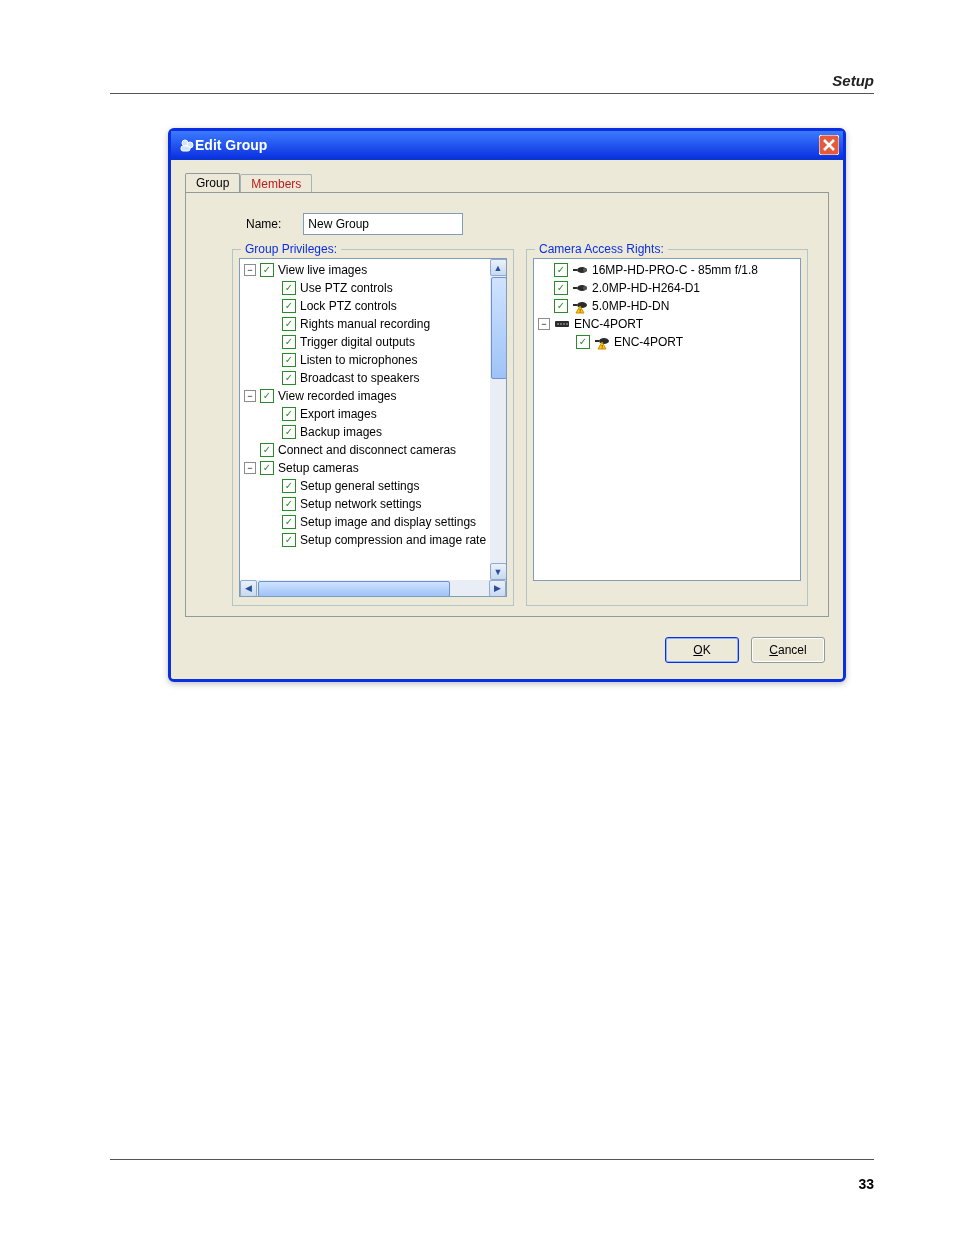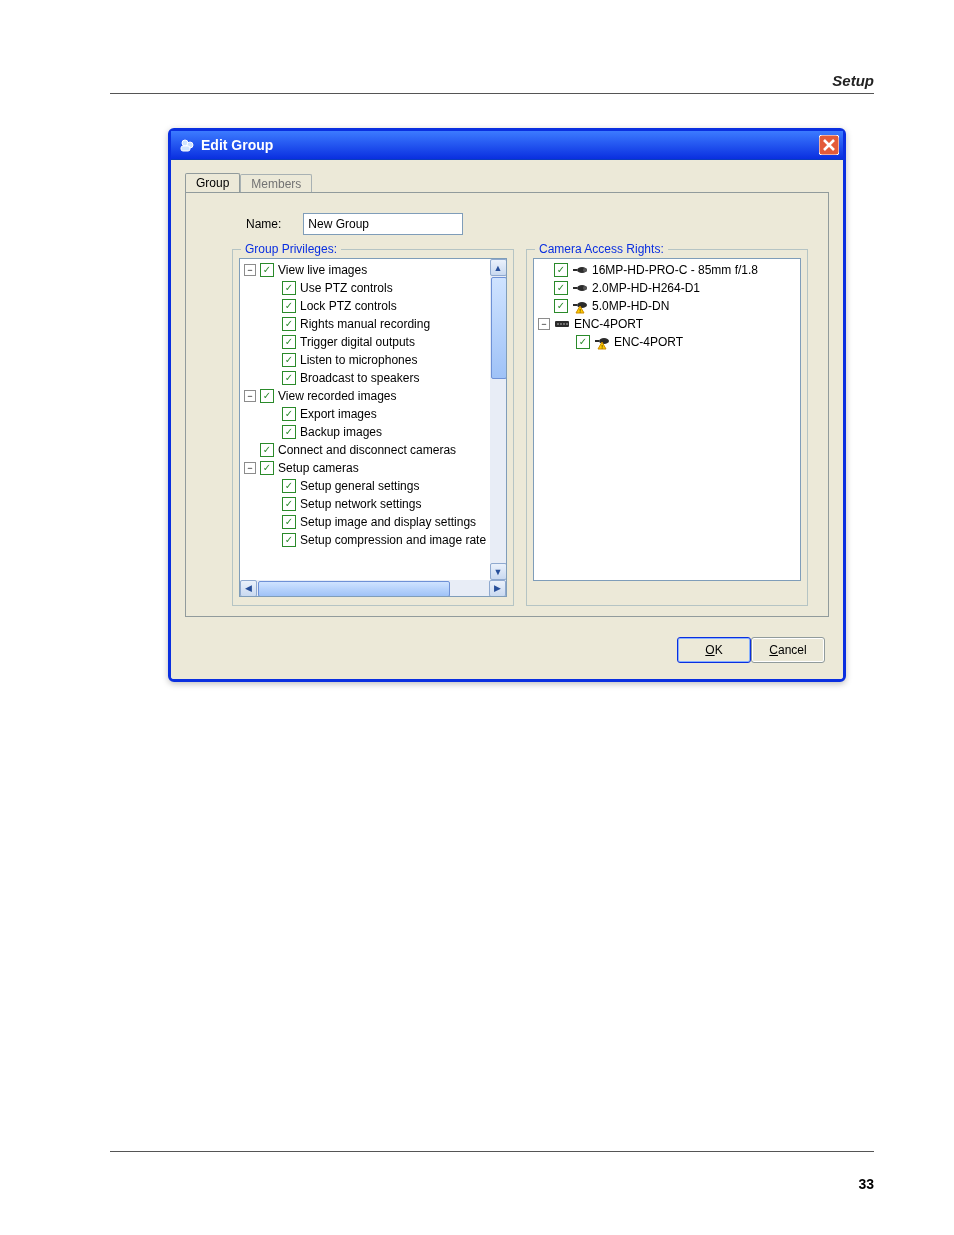--- a/index.html
+++ b/index.html
@@ -1,31 +1,31 @@
 <!DOCTYPE html>
 <html><head>
 <meta charset="utf-8">
 <style>
   html,body{margin:0;padding:0;background:#fff;font-family:"Segoe UI",Tahoma,Arial,sans-serif;font-size:12px;color:#000}
   .page{width:954px;height:1235px;position:relative;box-sizing:border-box;margin:12px auto}
   .hdr{position:absolute;top:60px;left:110px;right:80px;border-bottom:1px solid #555}
   .hdr-title{text-align:right;font-style:italic;font-weight:bold;font-size:15px;color:#222;padding-bottom:4px}
-  .ftr{position:absolute;bottom:55px;left:110px;right:80px;border-top:1px solid #555;padding-top:24px;text-align:right;font-weight:bold;font-size:14px}
+  .ftr{position:absolute;bottom:55px;left:110px;right:80px;border-top:1px solid #555;padding-top:16px;text-align:right;font-weight:bold;font-size:14px}
   .dlg{position:absolute;top:116px;left:168px;width:672px;height:548px;border:3px solid #0a2fe0;border-radius:6px;background:#ece9d8;box-shadow:0 2px 6px rgba(0,0,0,.25)}
   .titlebar{height:28px;background:linear-gradient(#3c7bff,#0a2fe0);display:flex;align-items:center;justify-content:space-between;padding:0 4px 0 8px;border-bottom:1px solid #093bc0}
-  .titlebar-left{display:flex;align-items:center;gap:6px}
+  .titlebar-left{display:flex;align-items:center;}
   .ti-icon{width:16px;height:16px}
   .titlebar-text{color:#fff;font-weight:bold;font-size:14px}
   .titlebar-close{width:20px;height:20px}
   .content{position:absolute;top:31px;left:0;right:0;bottom:0;background:#ece9d8;border-radius:0 0 3px 3px}
 
   .tabs-row{position:absolute;top:11px;left:14px;display:flex;}
   .tab{border:1px solid #919b9c;border-bottom:none;background:#ece9d8;padding:2px 10px;font-size:12px;border-radius:2px 2px 0 0;cursor:pointer}
   .tab.active{position:relative;z-index:2;background:#ece9d8;border-color:#919b9c}
-  .tab.inactive{position:relative;top:1px;border-color:#a8b1b3;color:#737373}
+  .tab.inactive{position:relative;top:1px;border-color:#a8b1b3;color:#b91c1c}
   .tab-body{position:absolute;top:30px;left:14px;right:14px;bottom:62px;border:1px solid #919b9c;background:#ece9d8}
 
   .name-row{position:absolute;top:20px;left:60px;display:flex;align-items:center;gap:22px}
   .name-label{font-size:12px}
   .name-input{width:150px;height:18px;border:1px solid #7f9db9;background:#fff;padding:1px 4px;font-size:12px}
 
   .fieldset{position:absolute;top:56px;bottom:10px;border:1px solid #b5c4c4;background:#ece9d8}
   .fs-left{left:46px;width:280px}
   .fs-right{left:340px;width:280px}
   .legend{position:absolute;top:-8px;left:8px;background:#ece9d8;padding:0 4px;color:#0a2fe0;font-size:12px}
@@ -40,21 +40,21 @@
   .sbtn{width:15px;height:15px;background:linear-gradient(#eaf1fb,#c9d9f0);border:1px solid #8fa9cf;border-radius:2px;display:flex;align-items:center;justify-content:center;font-size:9px;color:#274f9a}
 
   .node{display:flex;align-items:center;gap:4px}
   .indent-0{padding-left:0}
   .indent-1{padding-left:22px}
   .expander{width:10px;height:10px;border:1px solid #8c8c8c;display:inline-flex;align-items:center;justify-content:center;font-size:9px;line-height:9px;background:#fff;color:#000}
   .sp{display:inline-block;width:12px}
   .chk{width:12px;height:12px;border:1px solid #2a8a2a;display:inline-flex;align-items:center;justify-content:center;font-size:10px;color:#2a8a2a;background:#fff}
   .ico{width:16px;height:16px;flex:none}
 
-  .buttons{position:absolute;right:18px;bottom:16px;display:flex;}
+  .buttons{position:absolute;right:18px;bottom:16px;display:flex;gap:12px}
   .btn{min-width:72px;height:24px;border:1px solid #919b9c;background:#ece9d8;border-radius:3px;display:flex;align-items:center;justify-content:center;font-size:12px;cursor:pointer;box-shadow:inset 0 0 0 1px #fff}
   .btn.default{border:1px solid #0a2fe0;box-shadow:0 0 0 1px #88b1ff inset}
   .ul{text-decoration:underline}
 </style>
 </head>
 <body>
 
 <div class="page">
   <div class="hdr">
     <div class="hdr-title">Setup</div>

